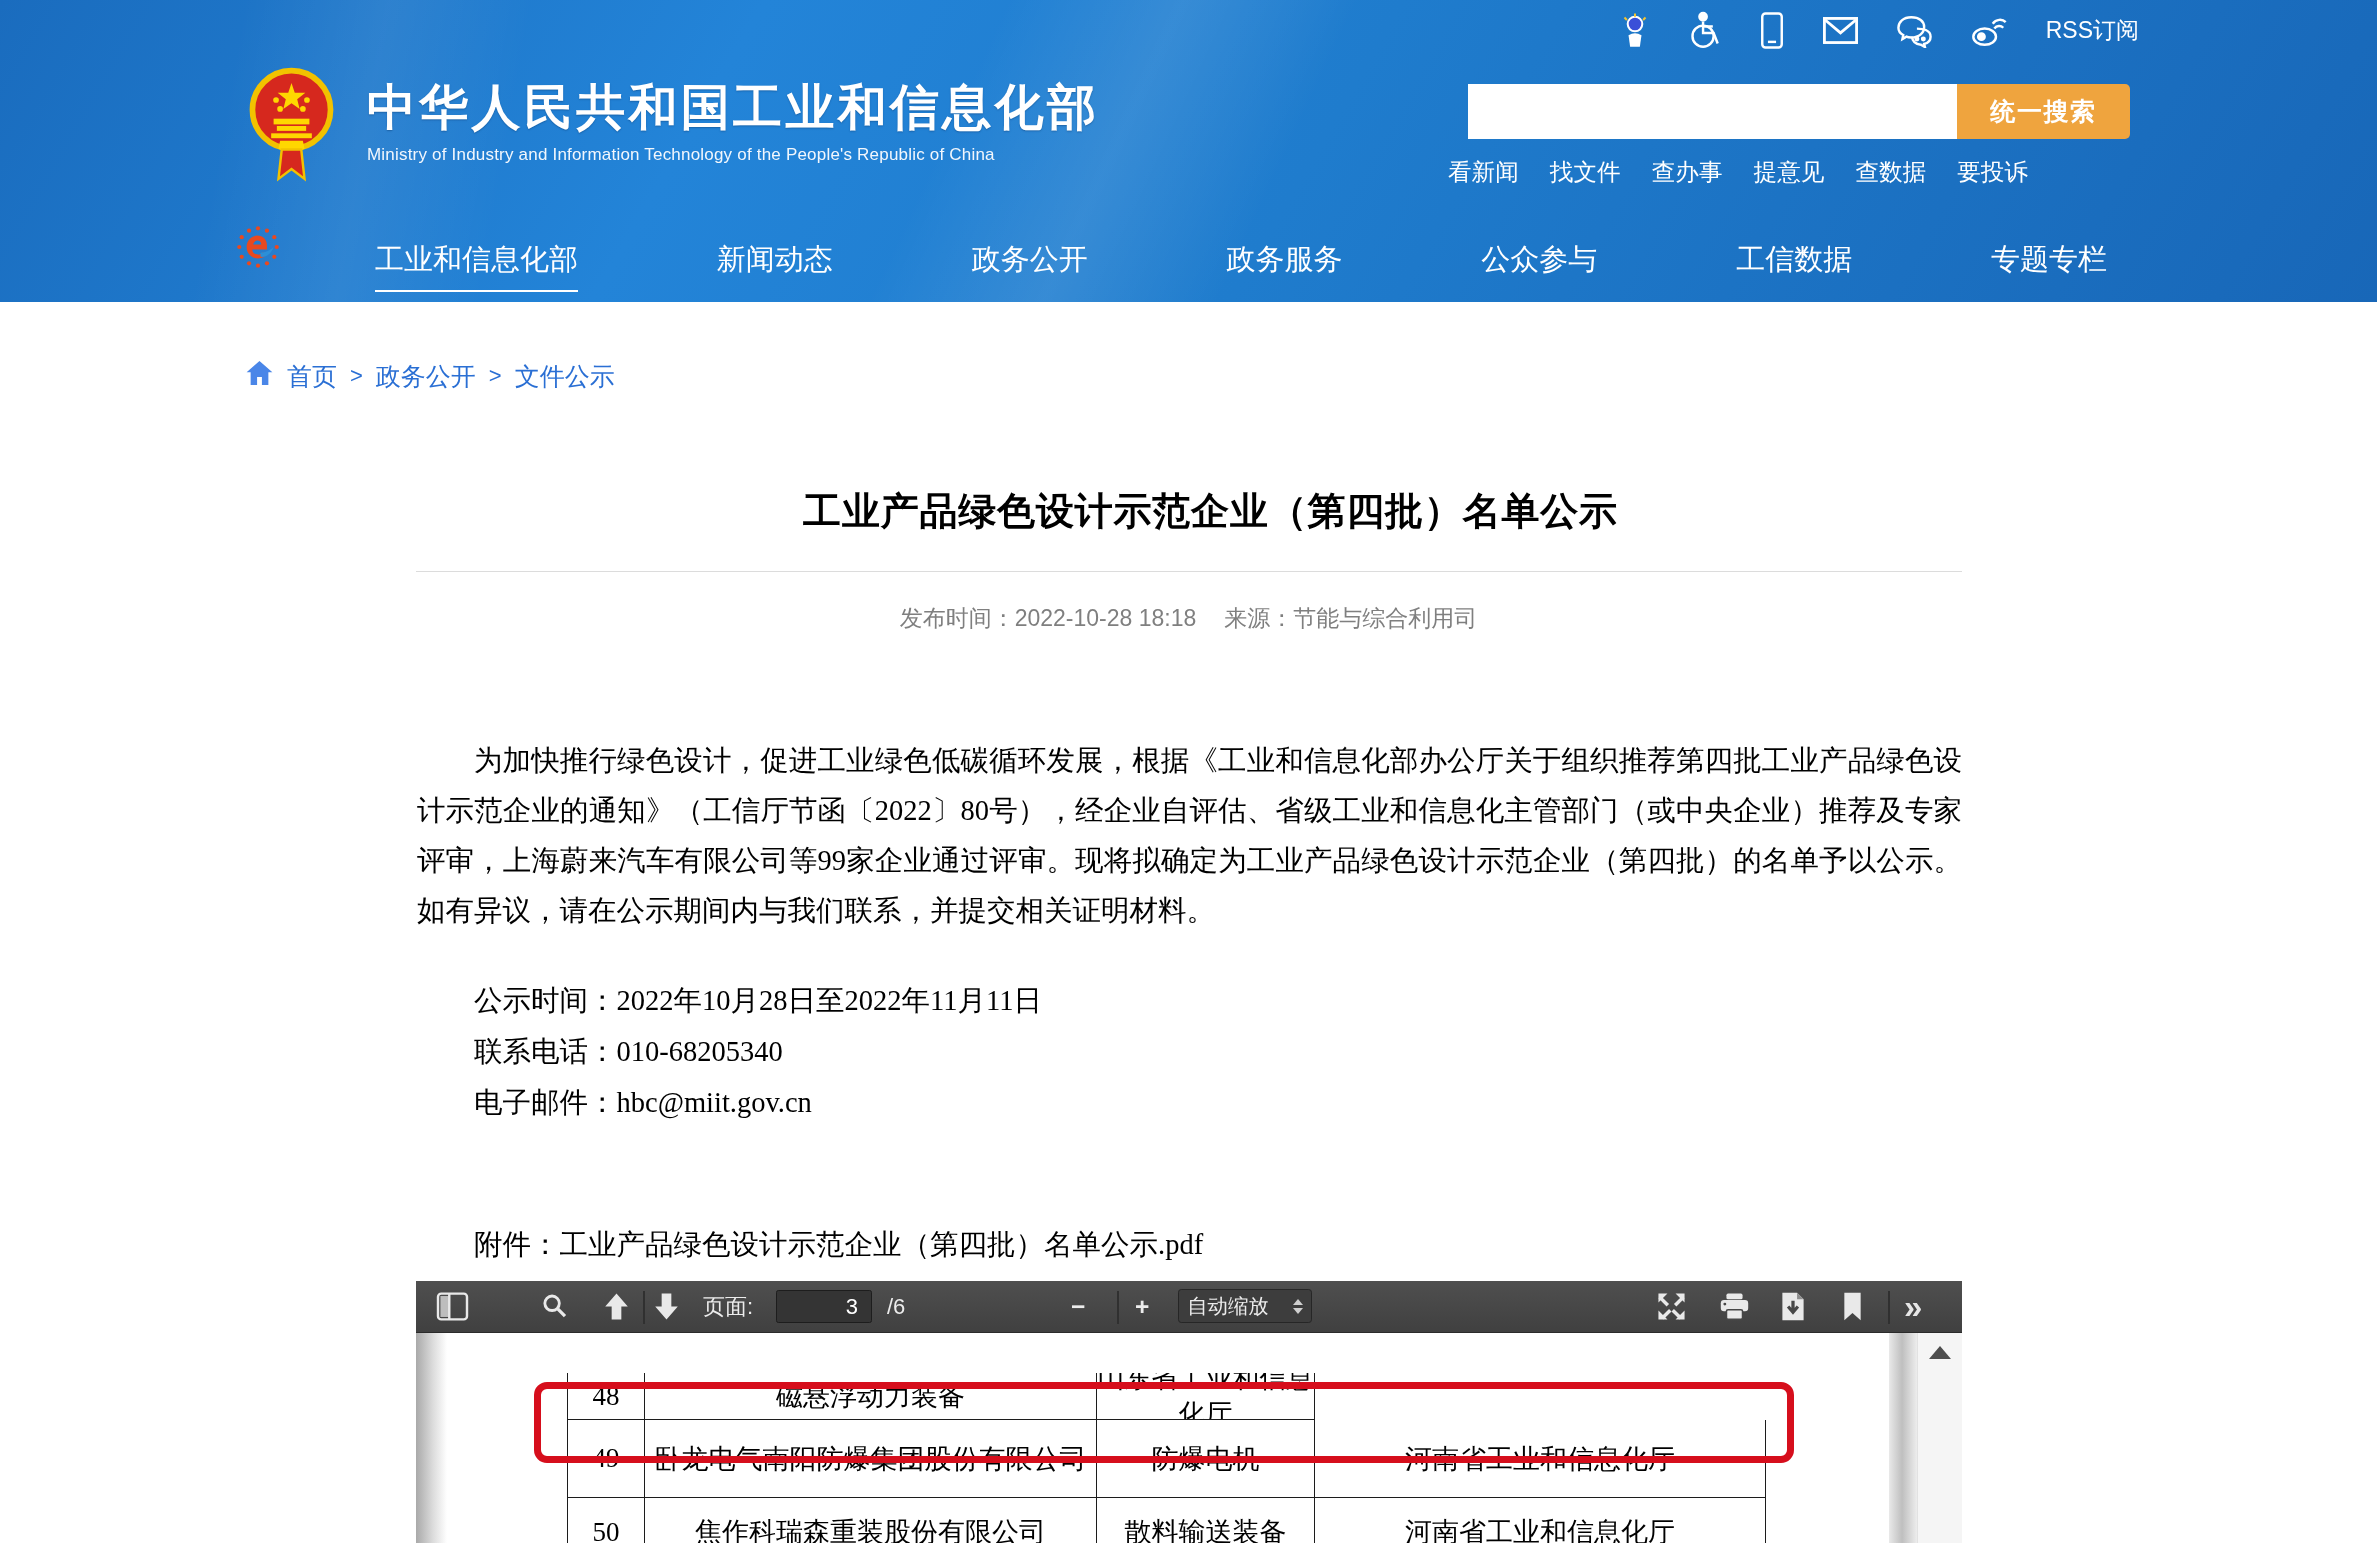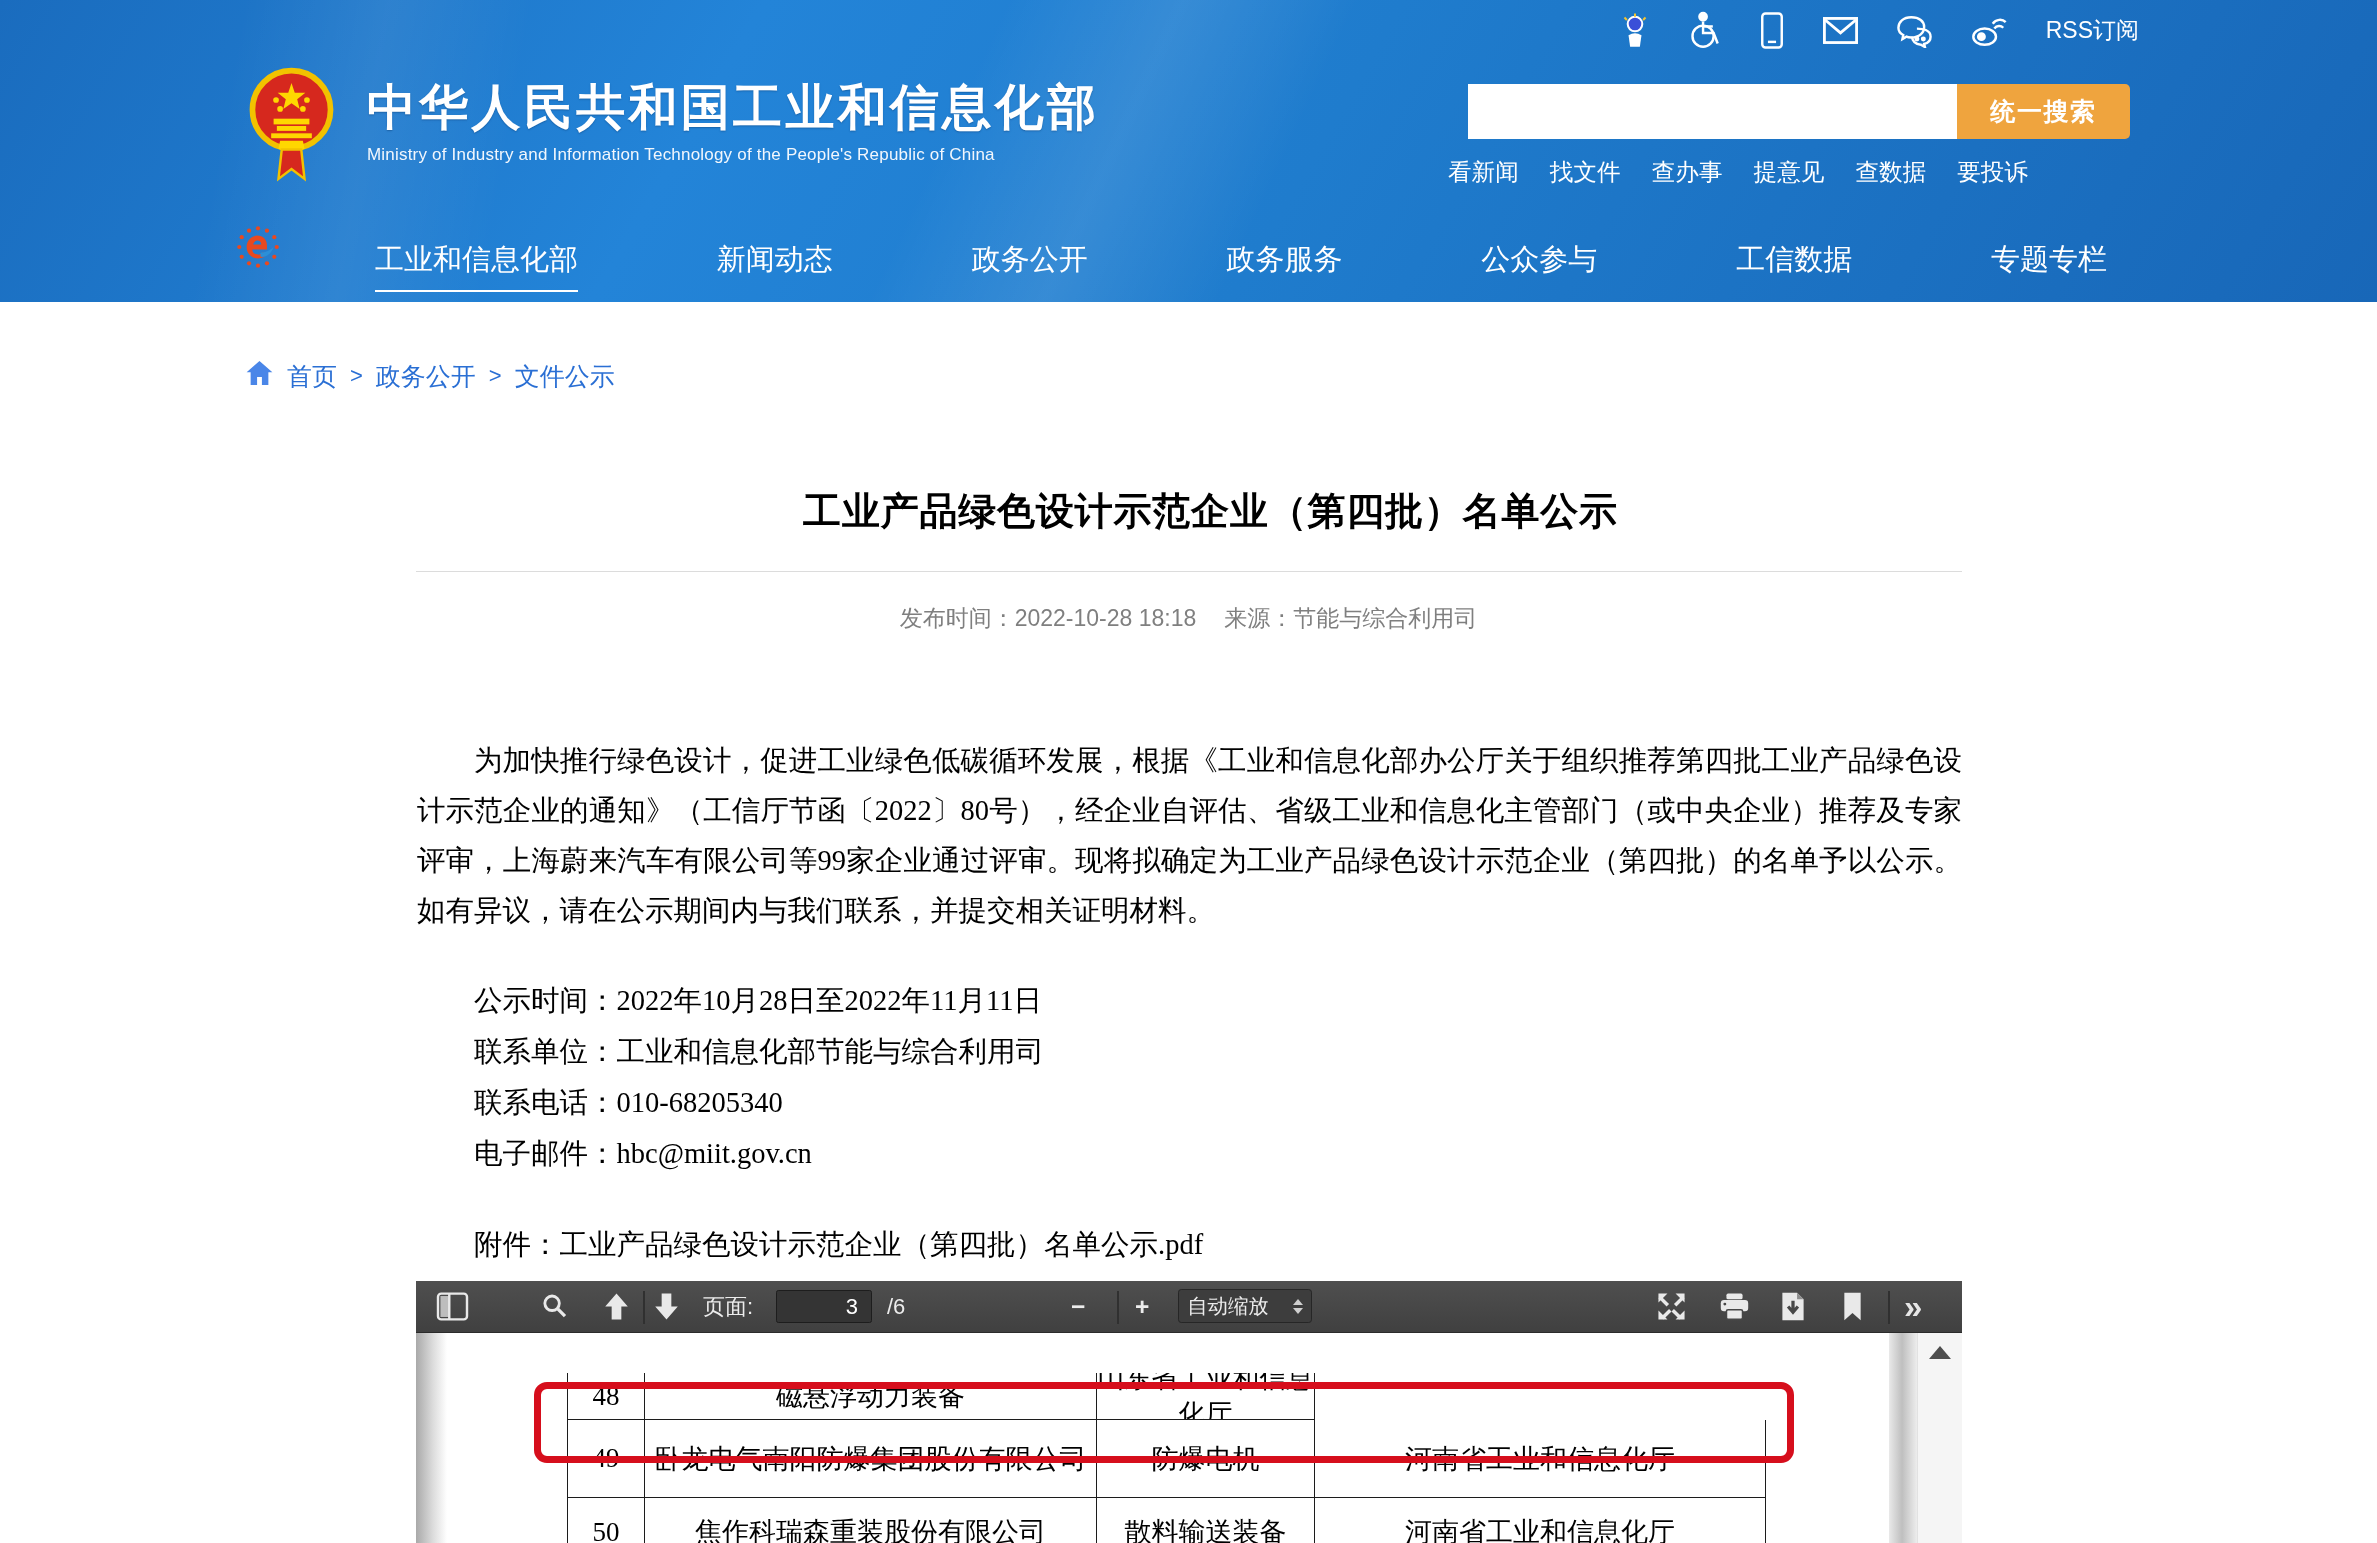--- a/index.html
+++ b/index.html
@@ -235,21 +235,20 @@
   <div class="divider"></div>
   <div class="meta">
     <span>发布时间：2022-10-28 18:18</span>
     <span>来源：节能与综合利用司</span>
   </div>
 
   <div class="para serif">为加快推行绿色设计，促进工业绿色低碳循环发展，根据《工业和信息化部办公厅关于组织推荐第四批工业产品绿色设计示范企业的通知》（工信厅节函〔2022〕80号），经企业自评估、省级工业和信息化主管部门（或中央企业）推荐及专家评审，上海蔚来汽车有限公司等99家企业通过评审。现将拟确定为工业产品绿色设计示范企业（第四批）的名单予以公示。如有异议，请在公示期间内与我们联系，并提交相关证明材料。</div>
 
   <div class="info serif">
     <div>公示时间：2022年10月28日至2022年11月11日</div>
-    <div>联系单位：工业和信息化部节能与综合利用司</div>
     <div>联系电话：010-68205340</div>
     <div>电子邮件：hbc@miit.gov.cn</div>
   </div>
 
   <div class="attach serif">
     <span>附件：工业产品绿色设计示范企业（第四批）名单公示.pdf</span>
   </div>
 
   <div class="pdf">
     <div class="tbar">

